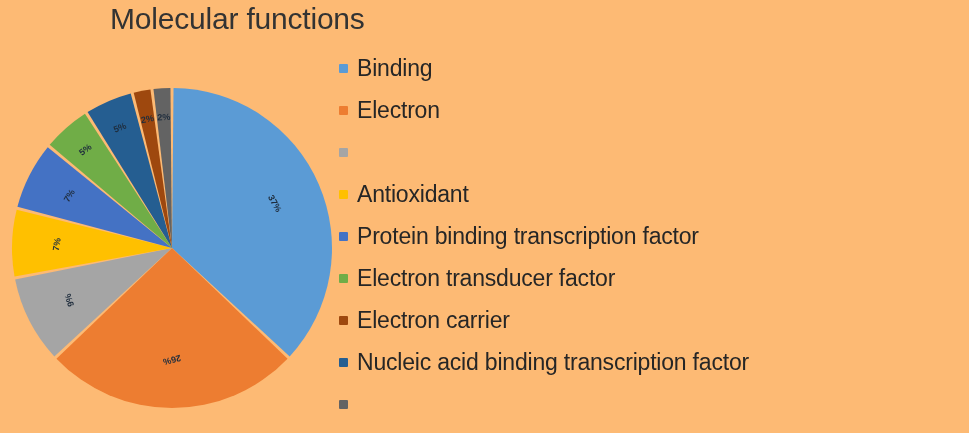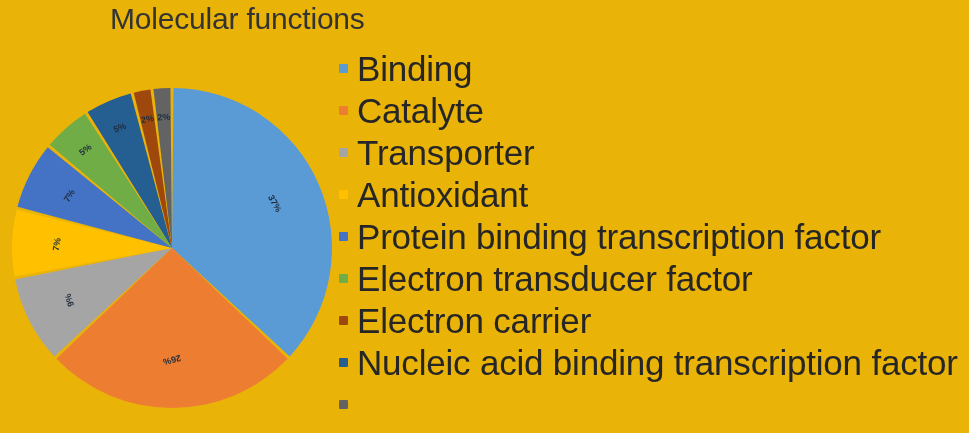--- a/index.html
+++ b/index.html
@@ -12,21 +12,21 @@
     height: 433px;
     font-family: "Liberation Sans", sans-serif;
     overflow: hidden;
     position: relative;
   }
   #chart-root {
     position: absolute;
     left: 0; top: 0;
     width: 969px;
     height: 433px;
-    background: #eab308;
+    background: #fdba74;
   }
   #chart-title {
     position: absolute;
     left: 110px;
     top: 2px;
     font-size: 30px;
     color: #333333;
     font-family: "Liberation Sans", sans-serif;
     letter-spacing: -0.2px;
     white-space: nowrap;
@@ -60,21 +60,21 @@
     white-space: nowrap;
   }
   .legend-swatch {
     width: 9px;
     height: 9px;
     flex: 0 0 auto;
     margin-right: 9px;
     border-radius: 1px;
   }
   .legend-label {
-    font-size: 35px;
+    font-size: 23px;
     color: #262626;
     font-family: "Liberation Sans", sans-serif;
     line-height: 1;
     letter-spacing: -0.2px;
   }
 </style>
 </head>
 <body>
 
 <div id="chart-root">
@@ -108,25 +108,24 @@
     </svg>
   </div>
 
   <div id="legend">
       <div class="legend-item">
         <span class="legend-swatch" style="background: rgb(91, 155, 213);"></span>
         <span class="legend-label">Binding</span>
       </div>
       <div class="legend-item">
         <span class="legend-swatch" style="background: rgb(237, 125, 49);"></span>
-        <span class="legend-label">Catalyte</span>
+        <span class="legend-label">Electron</span>
       </div>
       <div class="legend-item">
         <span class="legend-swatch" style="background: rgb(165, 165, 165);"></span>
-        <span class="legend-label">Transporter</span>
       </div>
       <div class="legend-item">
         <span class="legend-swatch" style="background: rgb(255, 192, 0);"></span>
         <span class="legend-label">Antioxidant</span>
       </div>
       <div class="legend-item">
         <span class="legend-swatch" style="background: rgb(68, 114, 196);"></span>
         <span class="legend-label">Protein binding transcription factor</span>
       </div>
       <div class="legend-item">

